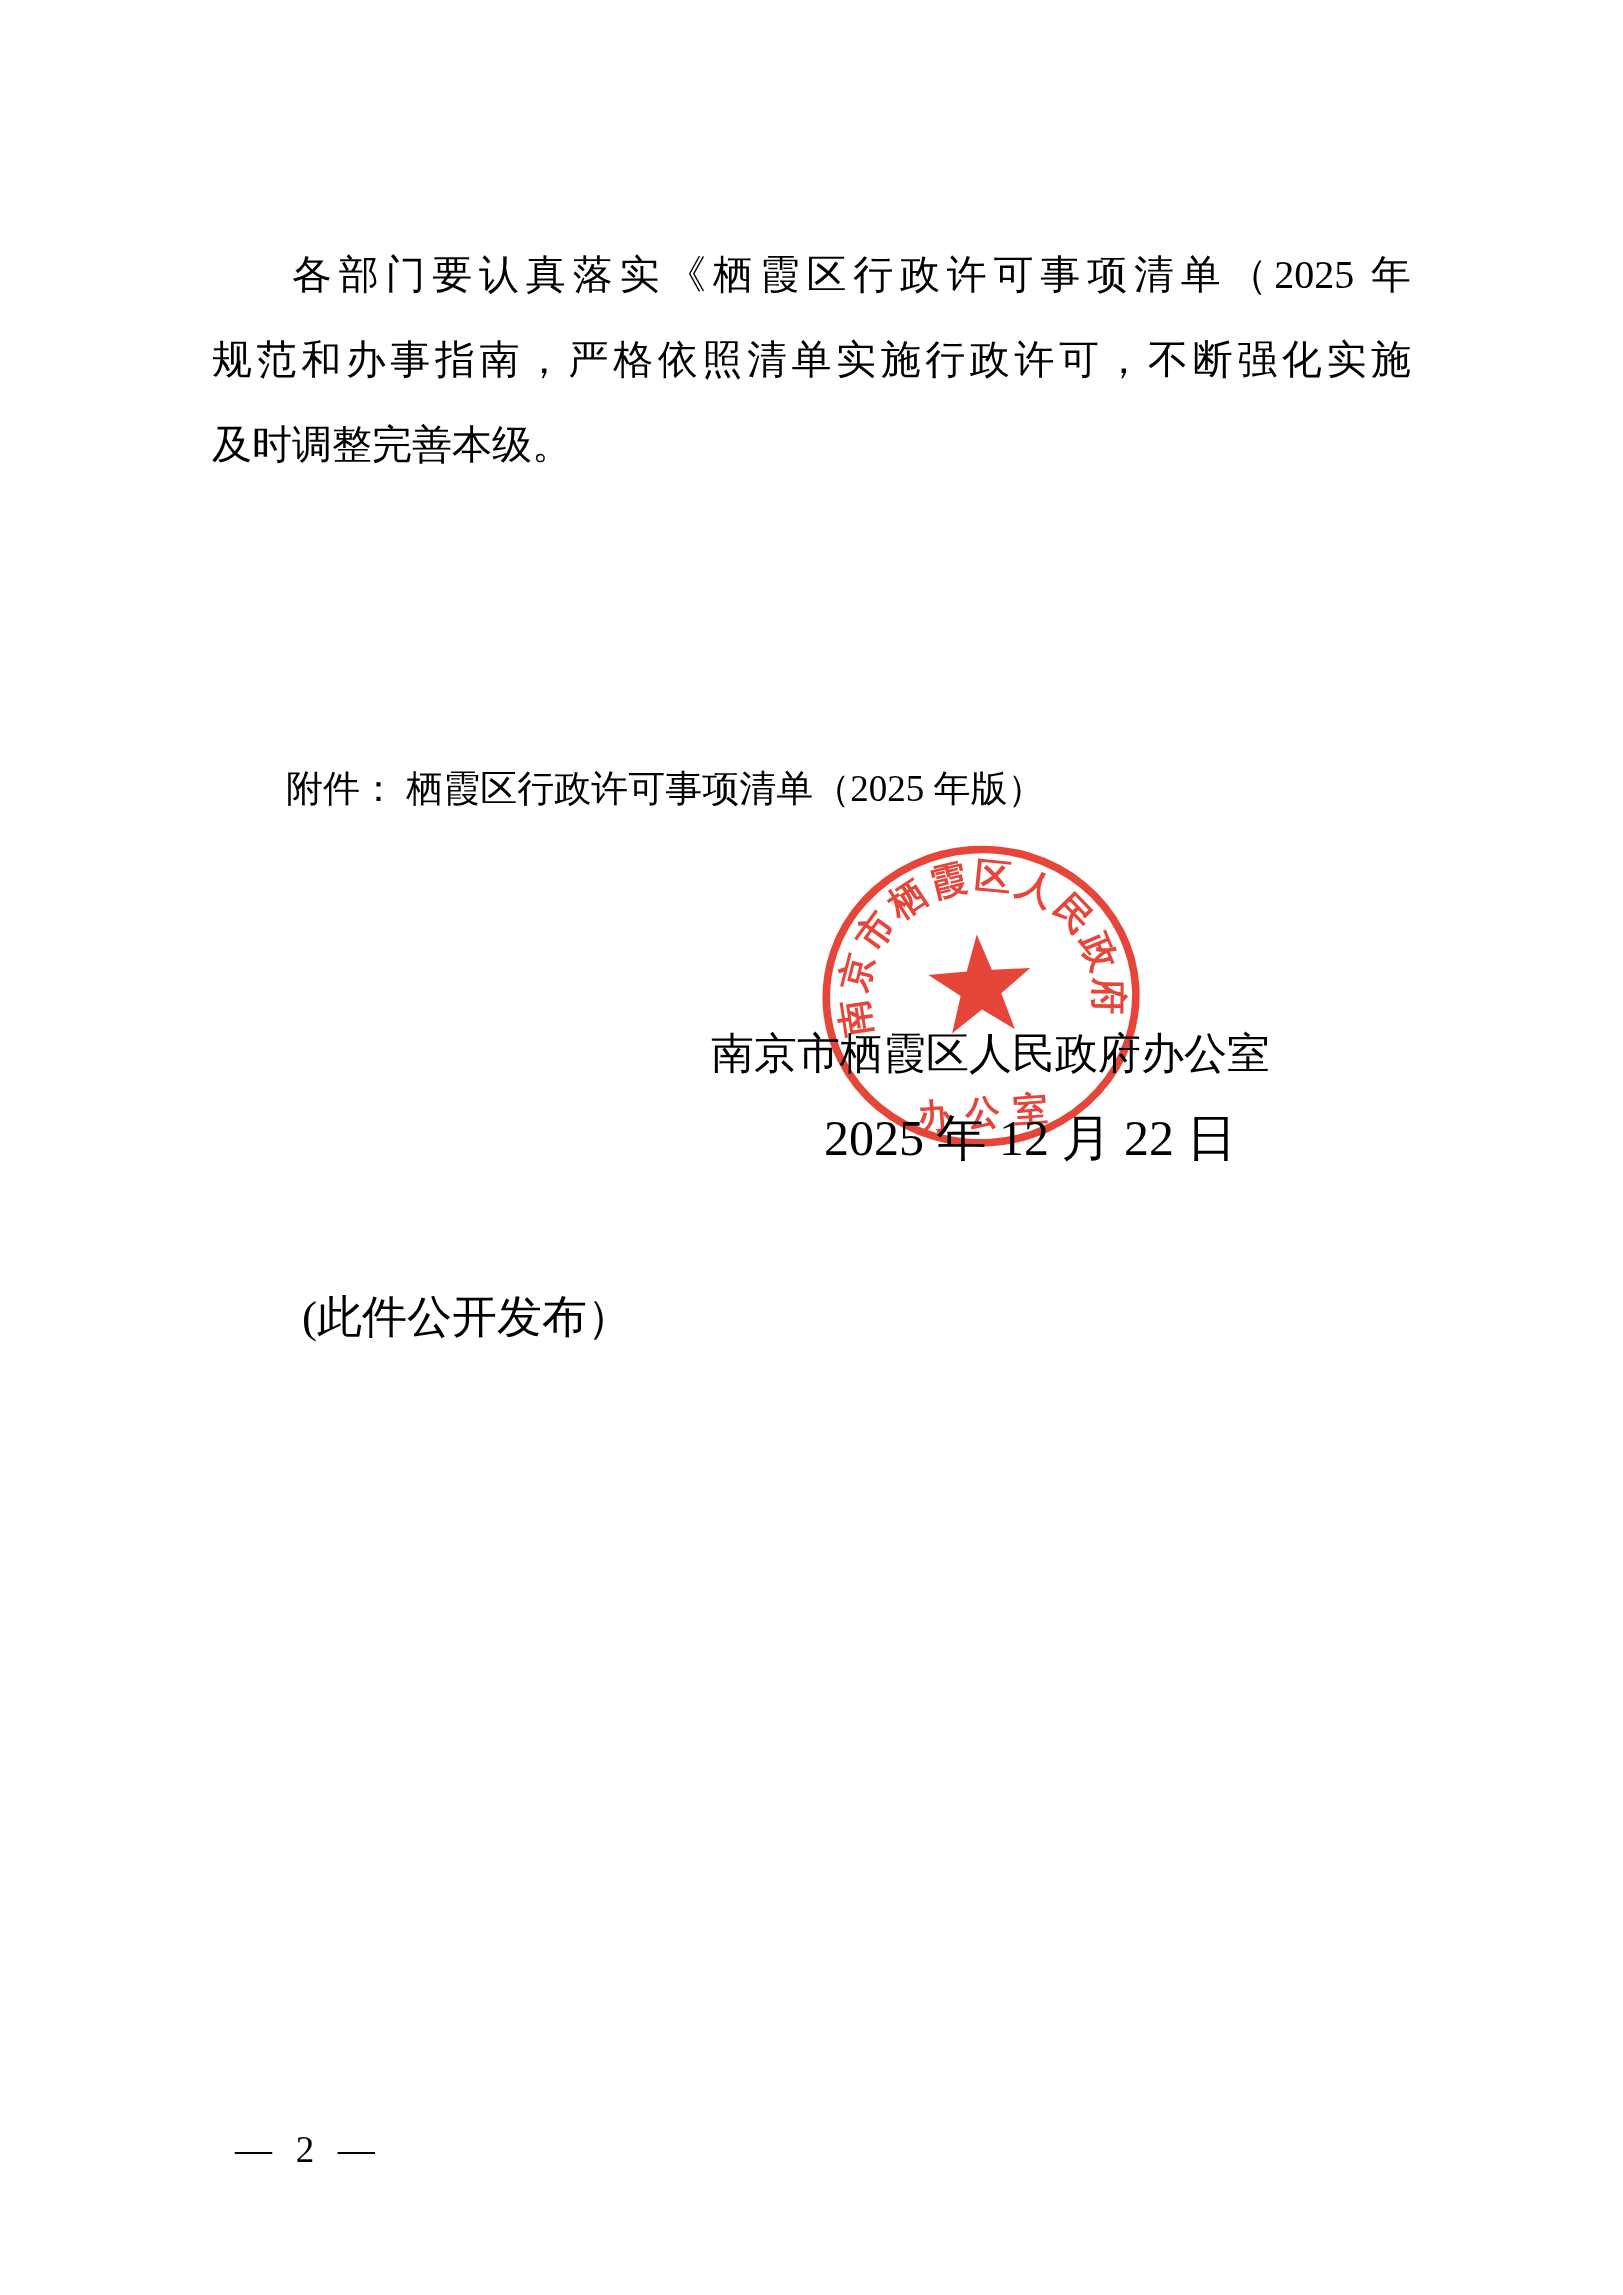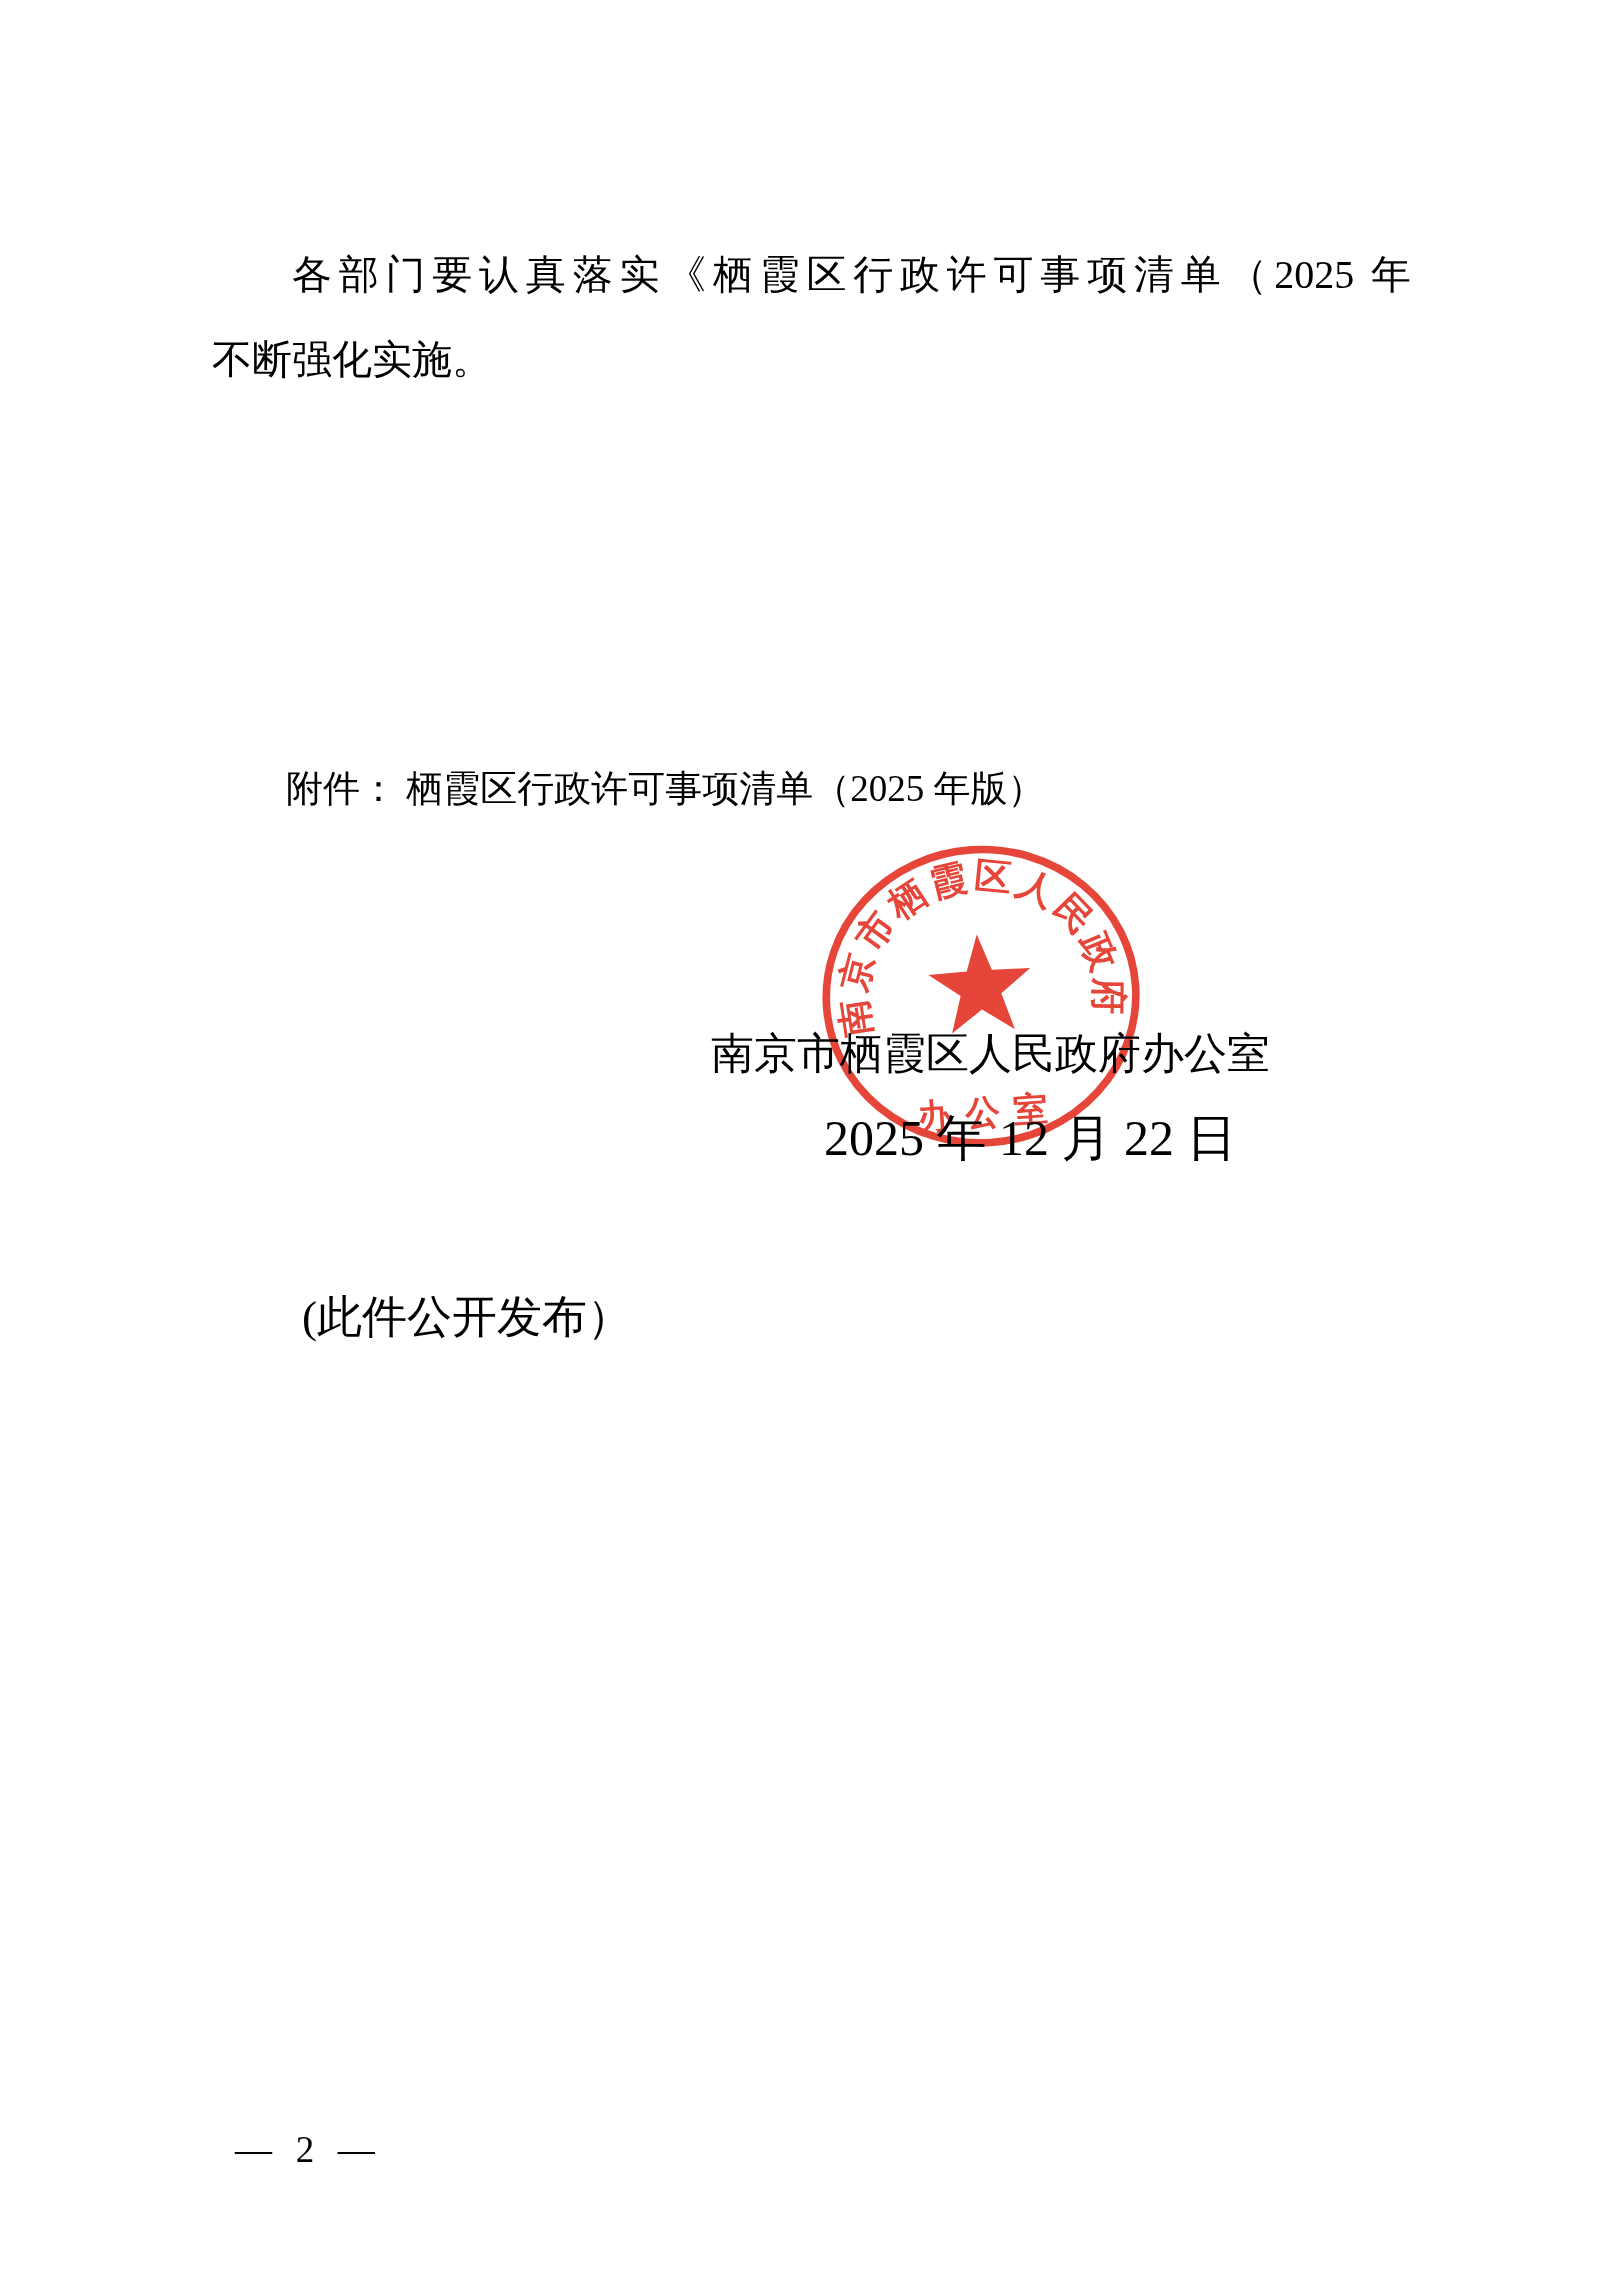--- a/index.html
+++ b/index.html
@@ -102,21 +102,22 @@
     font-weight: bold;
   }
 </style>
 </head>
 <body>
 
 <div class="doc-page">
 
   <div class="para">
     <div class="line justify indent">各部门要认真落实《栖霞区行政许可事项清单（2025 年</div>
-    <div class="line">不断强化实施。</div>
+    <div class="line justify">规范和办事指南，严格依照清单实施行政许可，不断强化实施</div>
+    <div class="line">及时调整完善本级。</div>
   </div>
 
   <div class="attachment">附件： 栖霞区行政许可事项清单（2025 年版）</div>
 
   <div class="seal-wrap">
     <svg class="seal-svg" width="327" height="312" viewBox="0 0 640 610">
 
       <ellipse cx="312" cy="295" rx="303" ry="287" fill="none" stroke="#e5382b" stroke-width="15"></ellipse>
 
       <polygon points="312,174 336.7,245 411.9,246.6 351.9,292 373.7,364 312,321 250.3,364 272.1,292 212,246.6 287.3,245" fill="#e5382b"></polygon>

